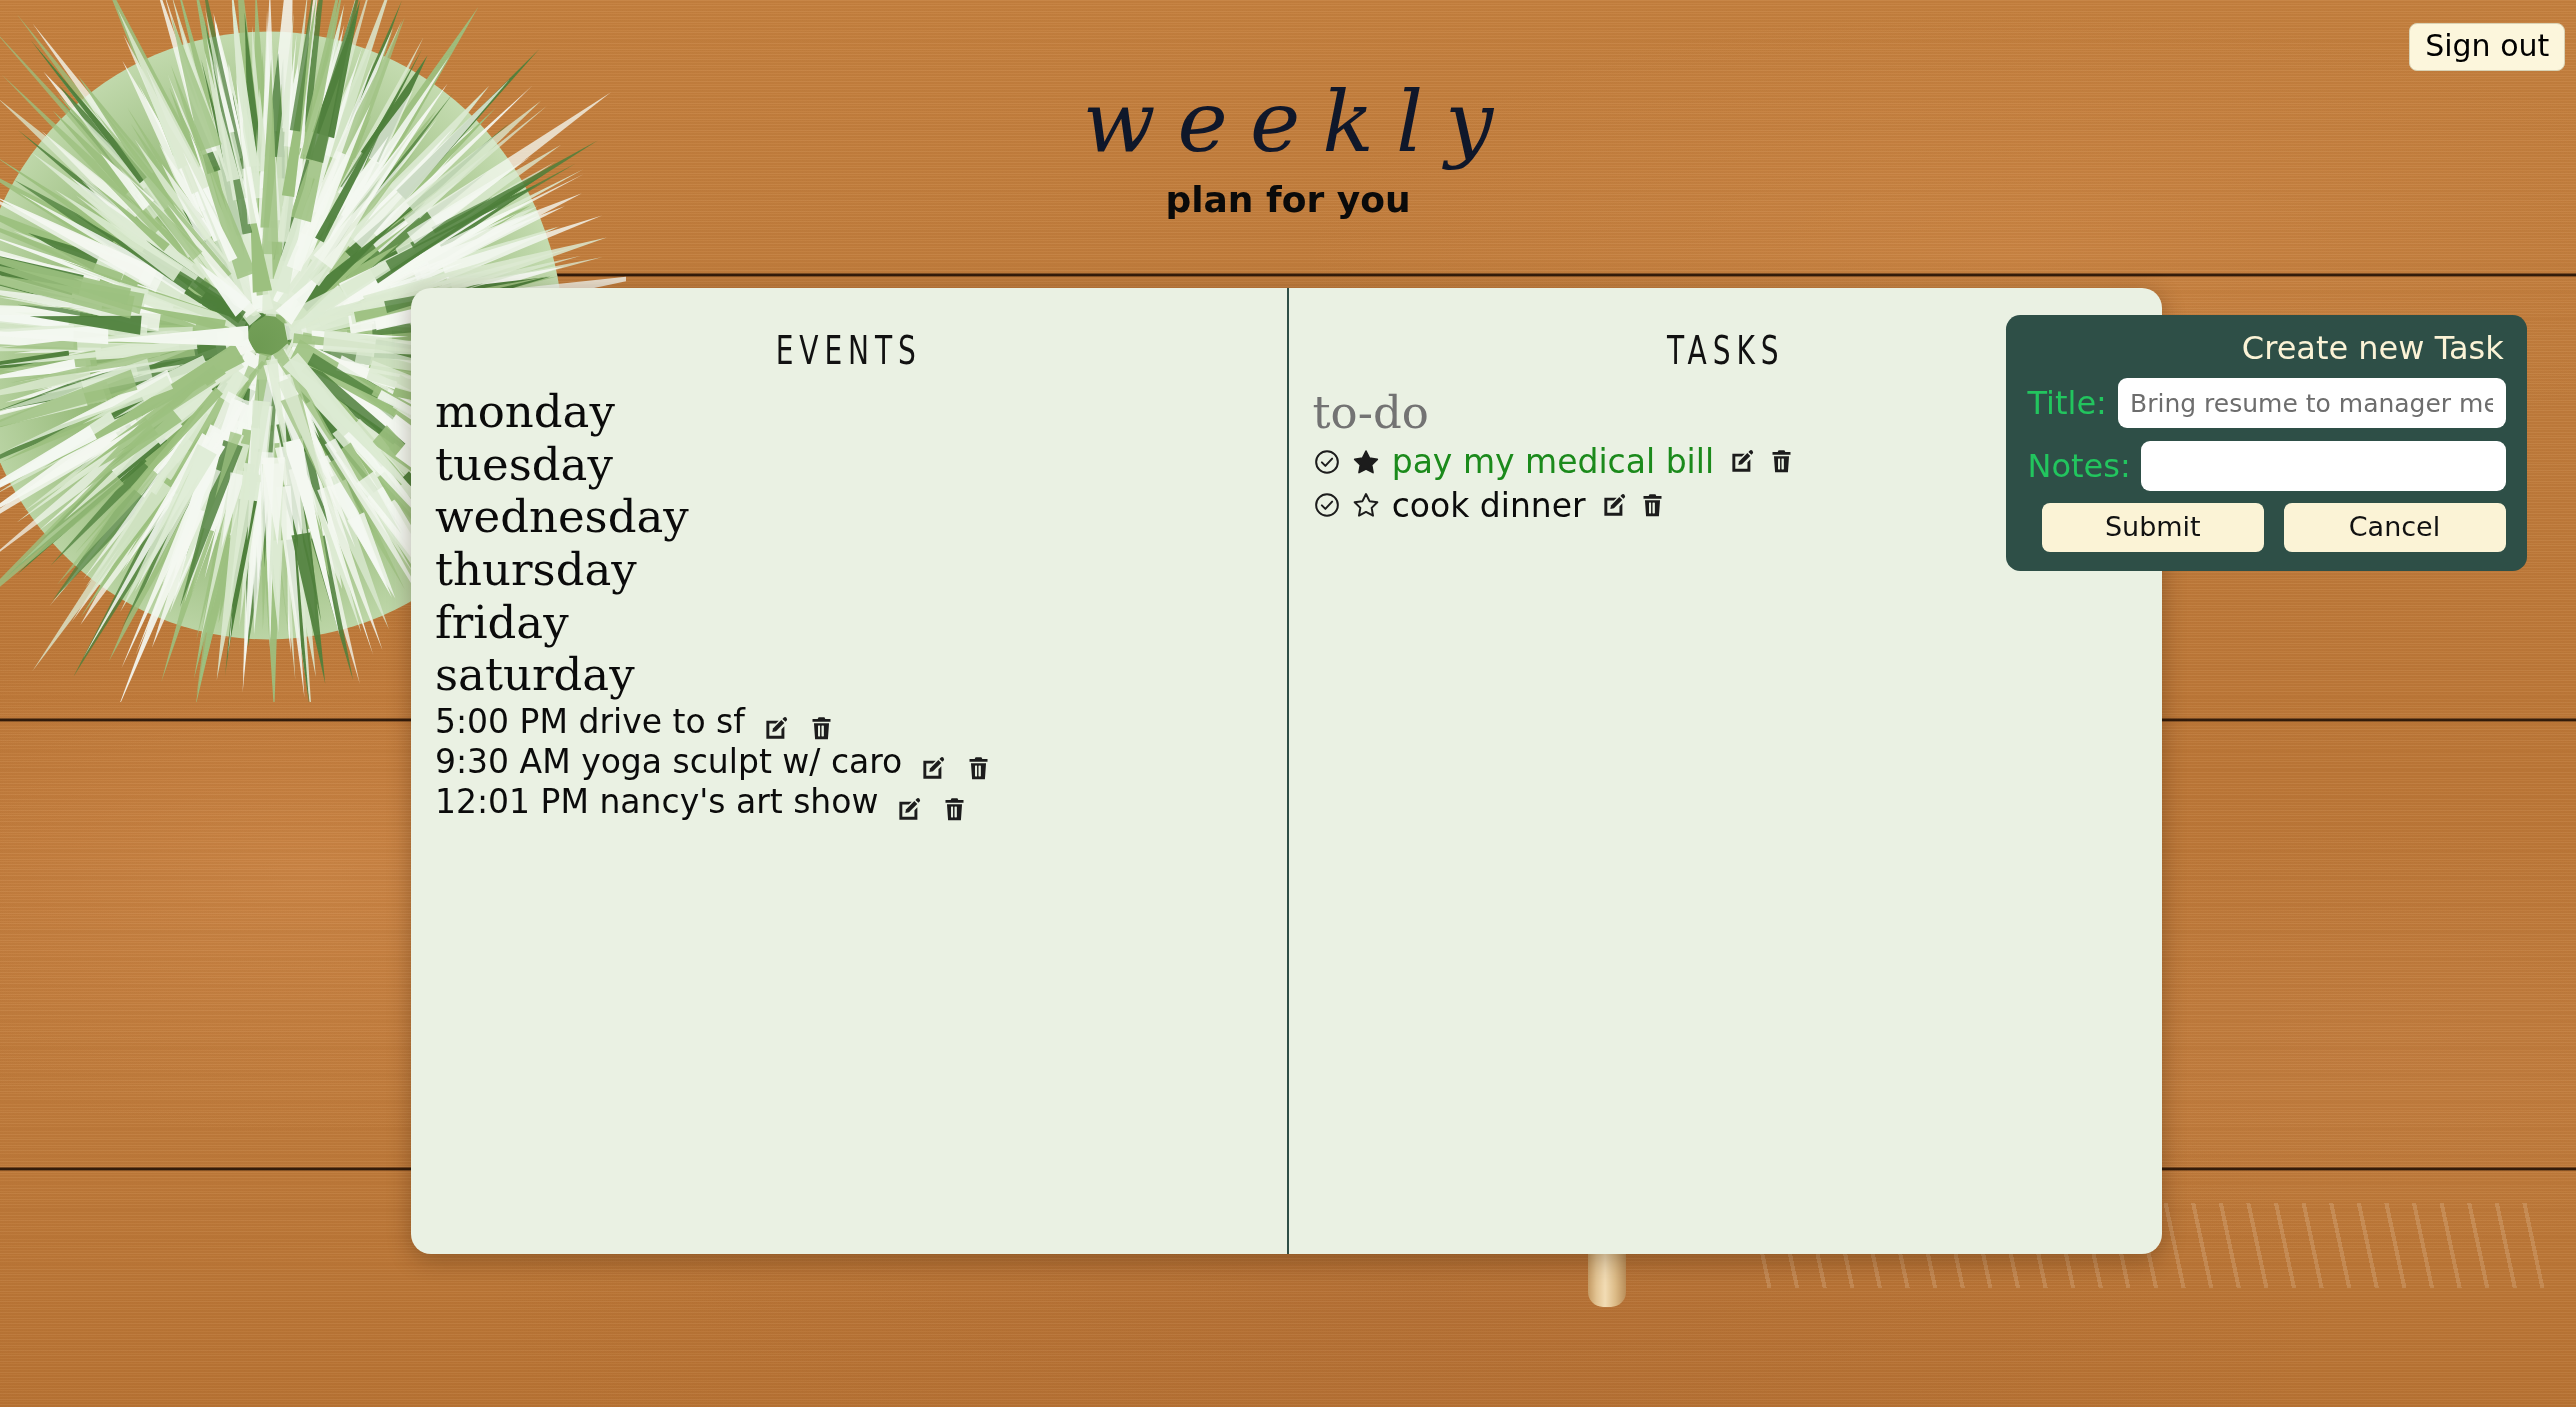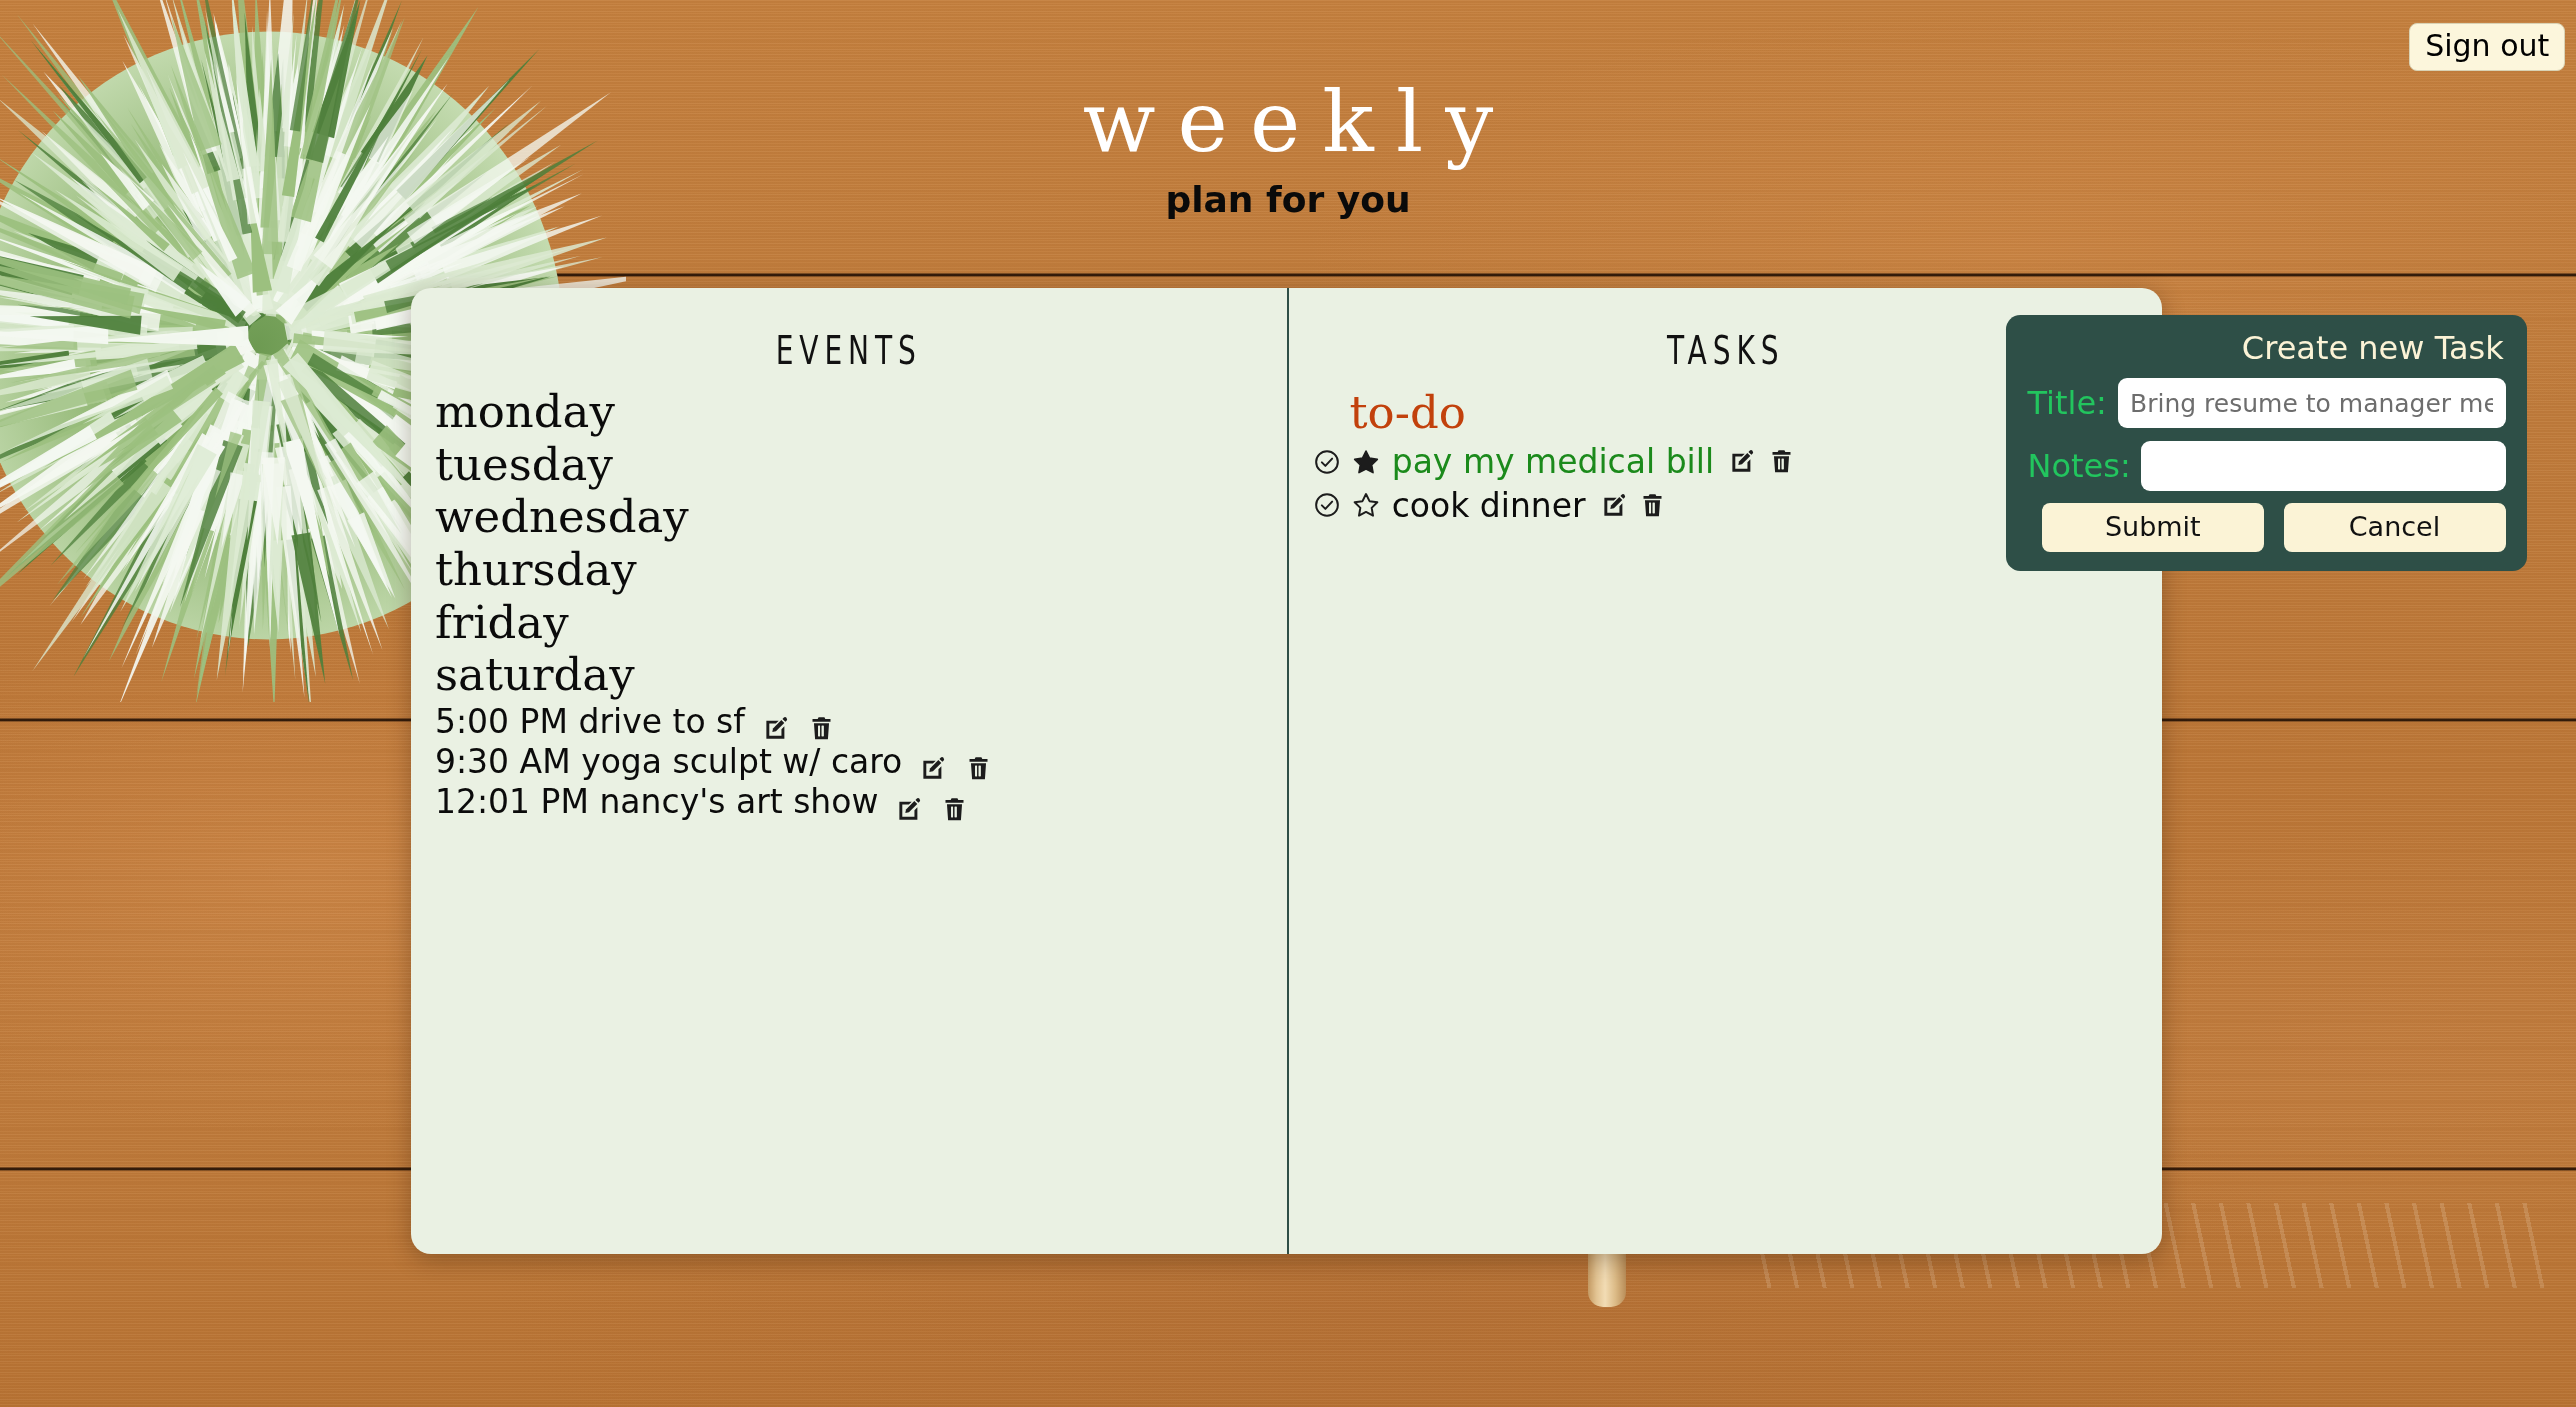--- a/index.html
+++ b/index.html
@@ -106,23 +106,24 @@
     left: 0;
     top: 79px;
     width: 2576px;
     text-align: center;
     z-index: 3;
   }
   #app-title {
     font-family: "DejaVu Serif", serif;
     font-size: 85px;
     letter-spacing: 0.26em;
-    color: #ffffff;
+    color: #0f172a;
     line-height: 1;
     text-indent: 0.26em;
+    font-style: italic;
   }
   #app-subtitle {
     margin-top: 18px;
     font-family: "DejaVu Sans", sans-serif;
     font-size: 36px;
     color: #0a0a0a;
     line-height: 1;
     font-weight: bold;
   }
 
@@ -190,22 +191,21 @@
     color: #0b0b0b;
     white-space: nowrap;
   }
   .event-text { }
 
   
   .todo-heading {
     font-family: "DejaVu Serif", serif;
     font-size: 45px;
     line-height: 1.2;
-    color: #c2410c;
-    margin-left: 37px;
+    color: #737373;
   }
   .task-row {
     display: flex;
     align-items: center;
     gap: 11.6px;
     font-family: "DejaVu Sans", sans-serif;
     font-size: 33px;
     line-height: 1.32;
     white-space: nowrap;
     color: #0b0b0b;

